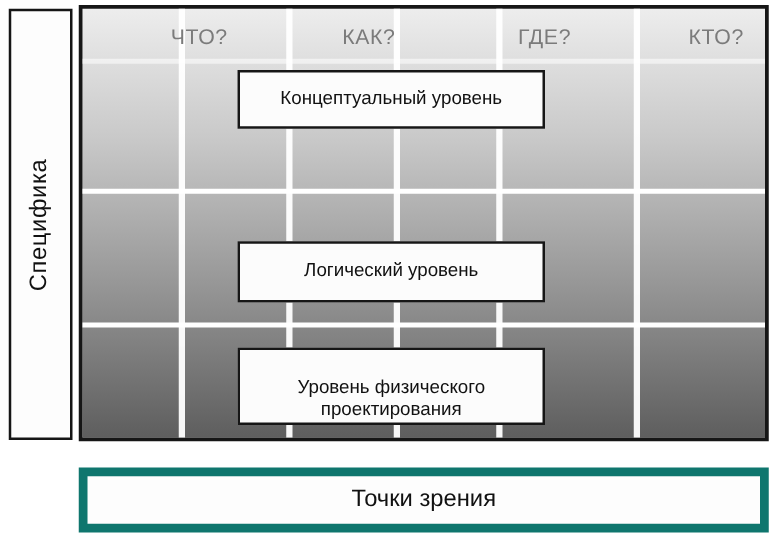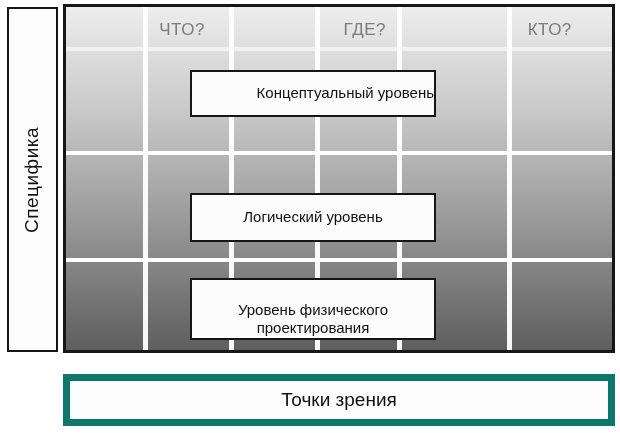--- a/index.html
+++ b/index.html
@@ -96,21 +96,21 @@
     border: 2px solid #161616;
     box-sizing: border-box;
     display: flex;
     align-items: center;
     justify-content: center;
     text-align: center;
     font-size: 15px;
     color: #111111;
     line-height: 1.25;
   }
-  .level-1 { top: 63px;  height: 47px; justify-content: flex-end; }
+  .level-1 { top: 49px;  height: 47px; }
   .level-2 { top: 186px; height: 49px; }
   .level-3 { top: 271px; height: 62px; align-items: flex-end; }
   .level-box .label { max-width: 205px; }
 
   
   .bottom-box {
     position: absolute;
     left: 63px;
     top: 374px;
     width: 552px;
@@ -141,20 +141,21 @@
     <div class="vline" style="left:249px"></div>
     <div class="vline" style="left:331px"></div>
     <div class="vline" style="left:441px"></div>
 
     <div class="hline faint" style="top:40px"></div>
     <div class="hline" style="top:144px"></div>
     <div class="hline" style="top:251px"></div>
 
     <div class="header-row">
       <div class="header-cell hc1">ЧТО?</div>
+      <div class="header-cell hc2">КАК?</div>
       <div class="header-cell hc3">ГДЕ?</div>
       <div class="header-cell hc4">КТО?</div>
     </div>
 
     <div class="level-box level-1">
       <span class="label">Концептуальный уровень</span>
     </div>
     <div class="level-box level-2">
       <span class="label">Логический уровень</span>
     </div>

